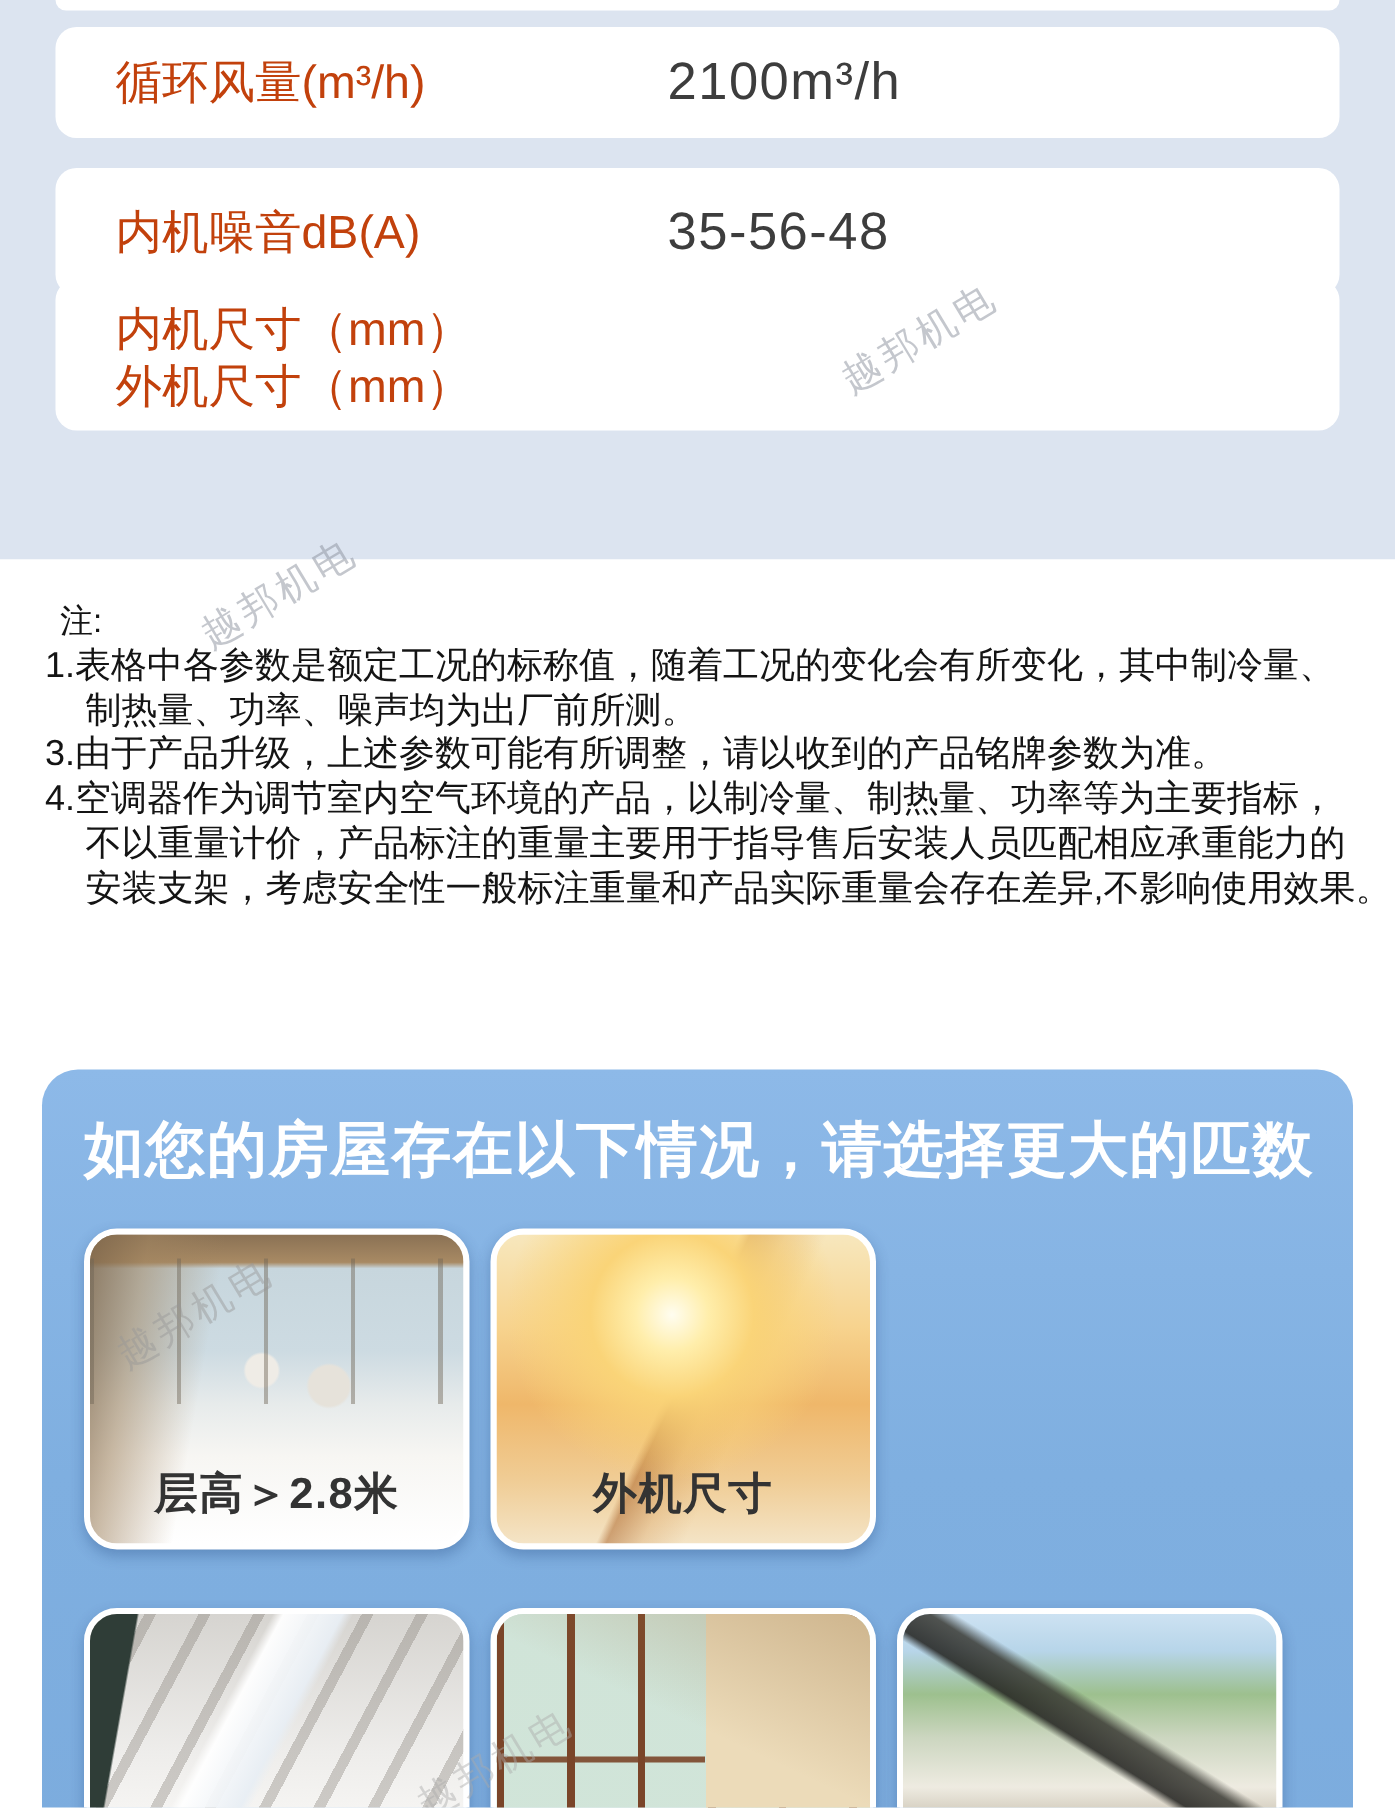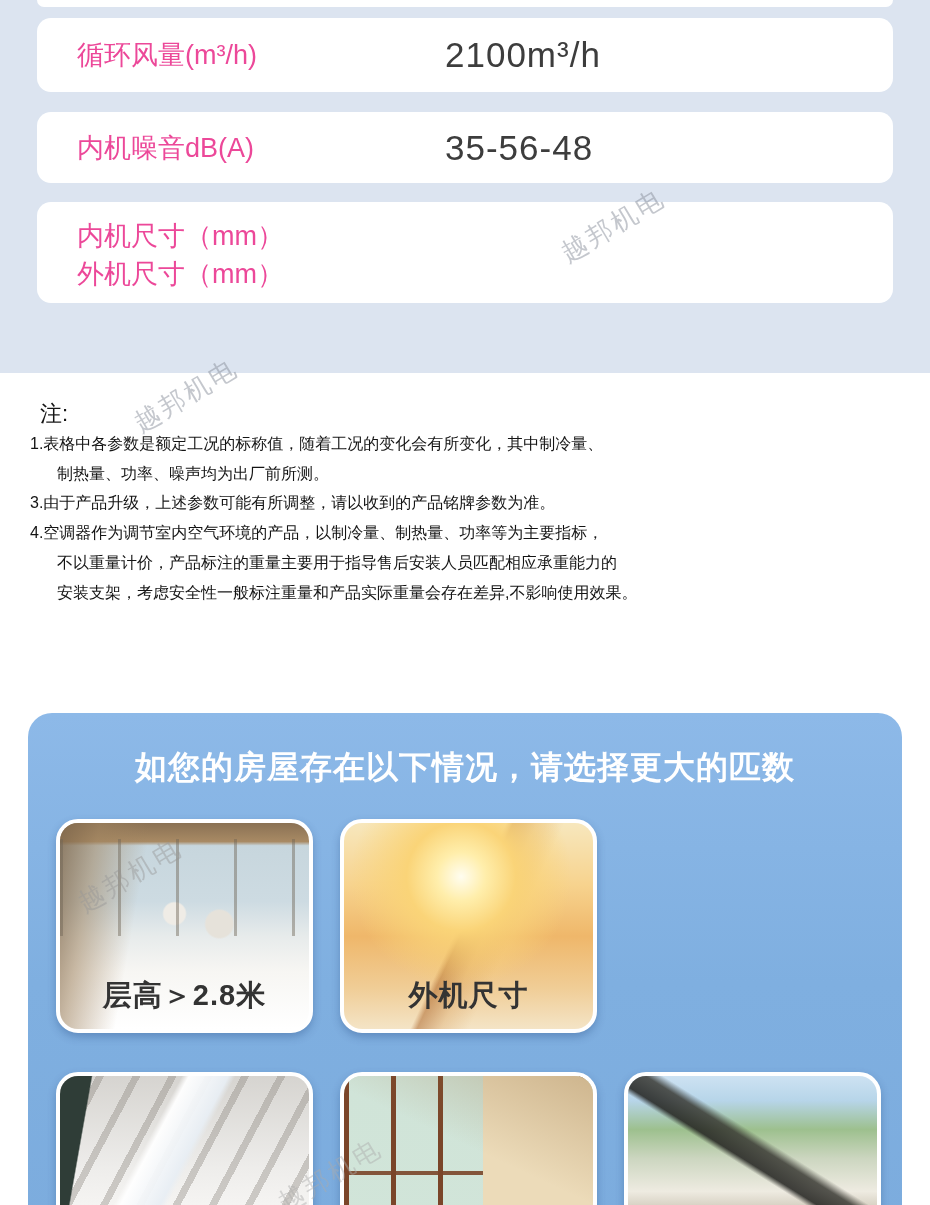--- a/index.html
+++ b/index.html
@@ -6,48 +6,48 @@
   body{
     width:930px;height:1205px;position:relative;overflow:hidden;
     background:#ffffff;
     font-family:"Liberation Sans","DejaVu Sans",sans-serif;
   }
   
   .spec-section{position:relative;width:930px;height:373px;background:#dce4f0;}
   .spec-card{position:absolute;left:37px;right:37px;background:#ffffff;border-radius:14px;}
   .spec-card.partial{top:0;height:7px;border-radius:0 0 14px 14px;}
   .spec-card.row1{top:18px;height:74px;}
-  .spec-card.row2{top:112px;height:71px;}
-  .spec-card.row3{top:202px;height:101px;padding-top:15px;box-sizing:border-box;}
+  .spec-card.row2{top:112px;height:85px;}
+  .spec-card.row3{top:186px;height:101px;padding-top:15px;box-sizing:border-box;}
   .pair{position:relative;height:38px;}
   .spec-card.row1 .pair,.spec-card.row2 .pair{height:100%;}
   .spec-label{
     position:absolute;left:40px;top:50%;transform:translateY(-50%);
-    font-size:27px;color:#ec4899;font-weight:500;white-space:nowrap;
+    font-size:31px;color:#c2410c;font-weight:500;white-space:nowrap;
   }
   .spec-value{
     position:absolute;left:408px;top:50%;transform:translateY(-50%);
     font-size:35px;color:#3d3d3d;letter-spacing:1px;white-space:nowrap;
   }
   
   .notes-section{position:relative;padding:26px 30px 0 30px;background:#ffffff;}
   .notes-heading{font-size:22px;color:#141414;margin-left:10px;line-height:30px;}
-  .note-line{font-size:16px;color:#141414;line-height:29.7px;white-space:nowrap;}
+  .note-line{font-size:24px;color:#141414;line-height:29.7px;white-space:nowrap;}
   .note-line.indent{padding-left:27px;}
   
   .advice-panel{
     position:absolute;left:28px;top:713px;width:874px;height:600px;
     background:linear-gradient(180deg,#8db9e8 0%,#7fafe0 45%,#7babdd 100%);
     border-radius:24px 24px 0 0;box-sizing:border-box;padding:28px 28px 0 28px;
   }
   .panel-title{
-    text-align:center;color:#ffffff;font-size:32px;font-weight:700;
+    text-align:center;color:#ffffff;font-size:40px;font-weight:700;
     letter-spacing:1px;line-height:52px;white-space:nowrap;
   }
-  .cards-row{display:flex;gap:27px;margin-top:26px;}
+  .cards-row{display:flex;gap:14px;margin-top:26px;}
   .cards-row.second{margin-top:39px;}
   .advice-card{
     position:relative;width:257px;height:214px;box-sizing:border-box;
     border:4px solid #ffffff;border-radius:22px;overflow:hidden;
     box-shadow:0 4px 9px rgba(25,60,115,0.30);flex:0 0 auto;background:#fff;
   }
   .photo{position:absolute;inset:0;}
   .photo::before,.photo::after{content:"";position:absolute;}
   .card-label{
     position:absolute;left:0;right:0;bottom:13px;text-align:center;

